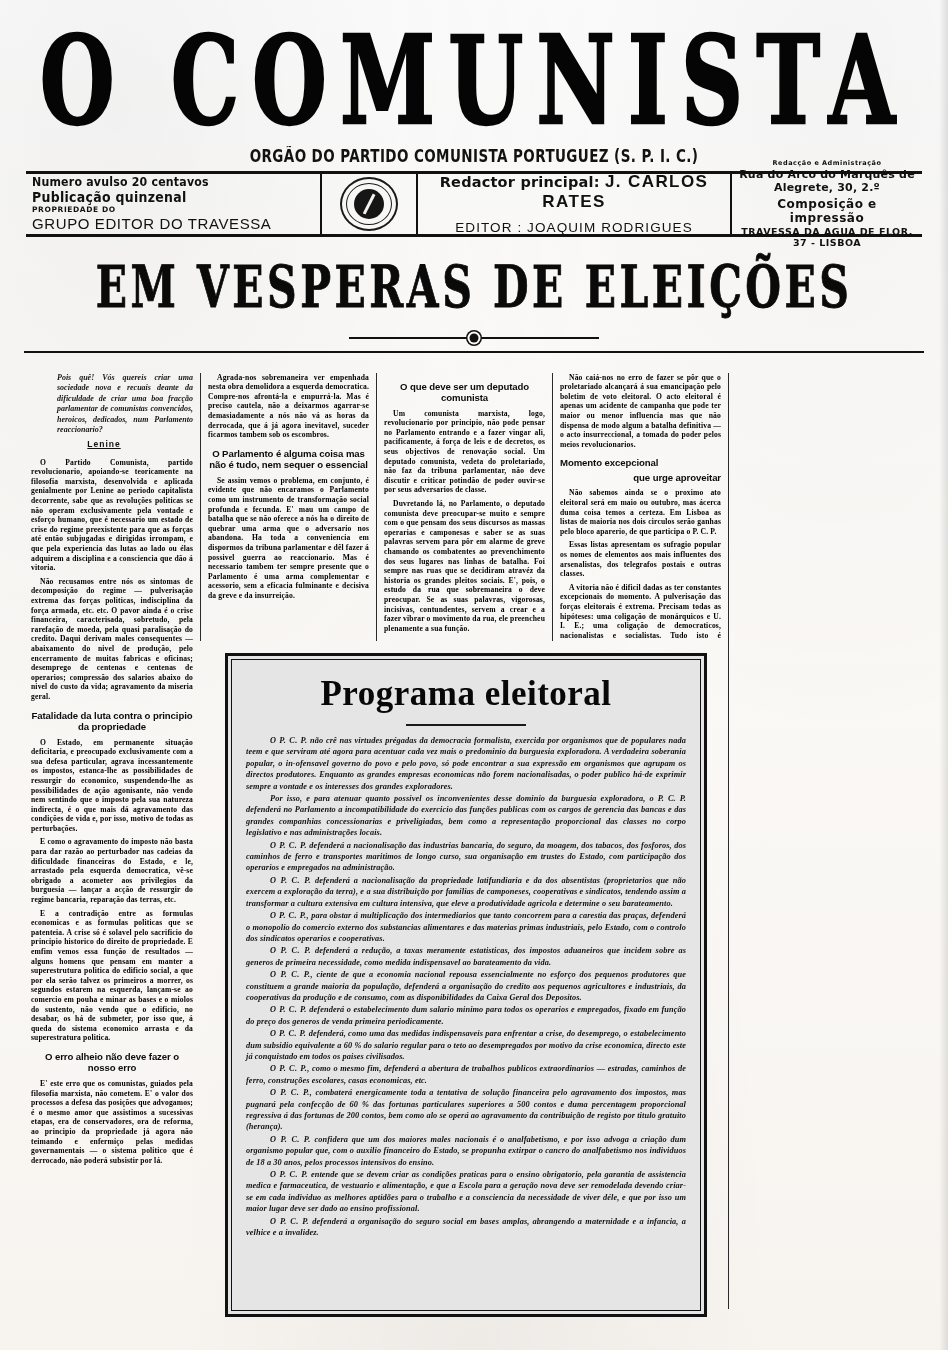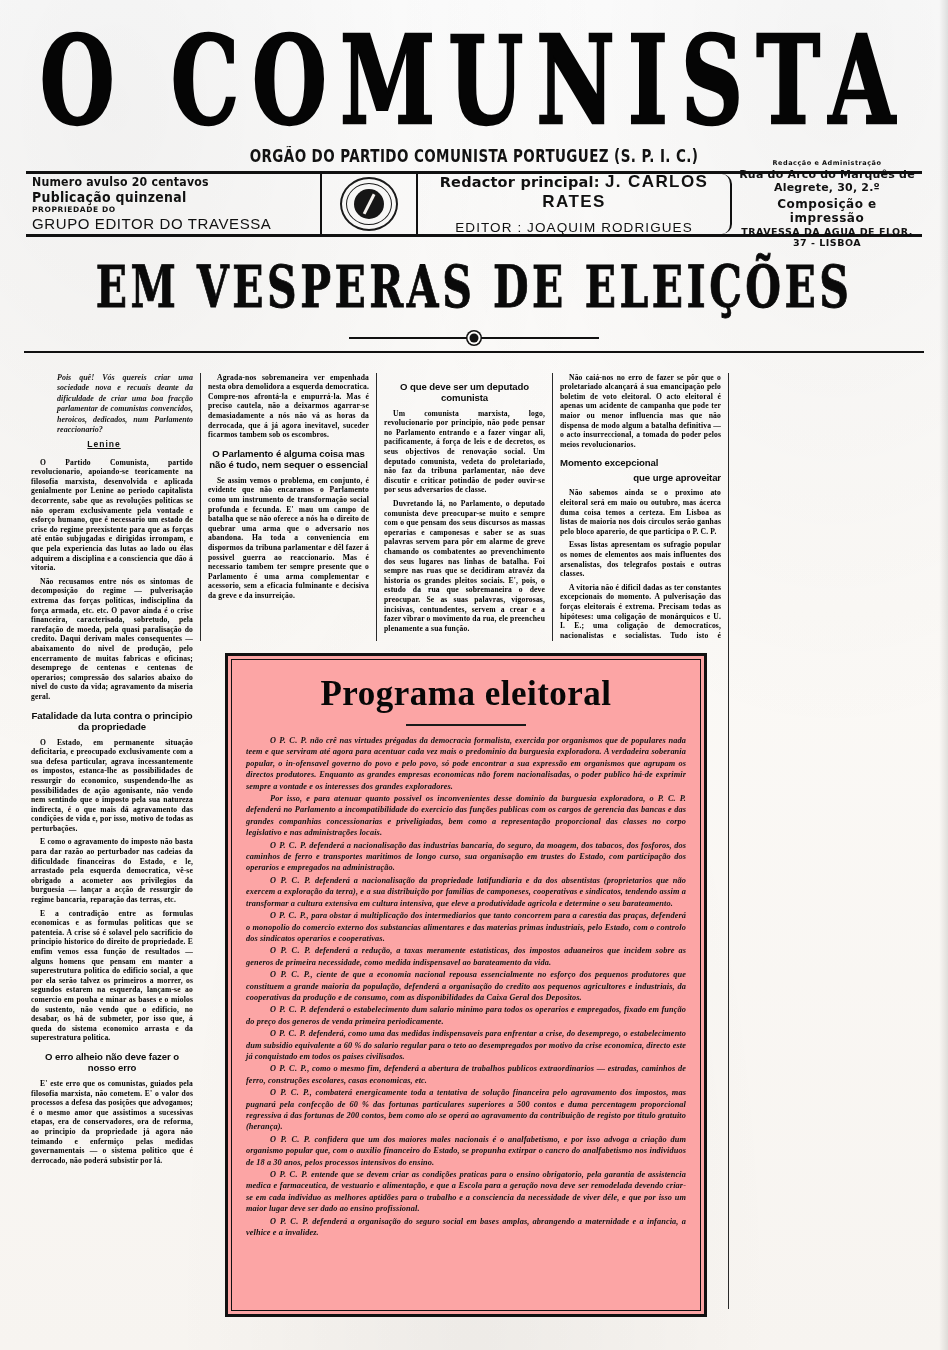--- a/index.html
+++ b/index.html
@@ -56,21 +56,21 @@
   
   .info-strip{
     display:flex;align-items:stretch;
     border-top:3px solid #111;border-bottom:3px solid #111;
     margin-top:4px;
     height:60px;
   }
   .info-cell{padding:3px 6px;display:flex;flex-direction:column;justify-content:center;}
   .cell-left{width:282px;text-align:left;font-family:"DejaVu Sans", sans-serif;}
   .cell-emblem{width:82px;border-left:2px solid #111;border-right:2px solid #111;display:flex;align-items:center;justify-content:center;}
-  .cell-mid{width:300px;border-right:2px solid #111;text-align:center;font-family:"DejaVu Sans", sans-serif;border-radius:10px;}
+  .cell-mid{width:300px;border-right:2px solid #111;text-align:center;font-family:"DejaVu Sans", sans-serif;}
   .cell-right{flex:1;text-align:center;font-family:"DejaVu Sans", sans-serif;}
 
   .ln-price{font-size:11px;font-weight:700;letter-spacing:.2px;transform:scaleY(1.15);}
   .ln-freq{font-size:12.5px;font-weight:700;letter-spacing:.3px;transform:scaleY(1.15);margin-top:1px;}
   .ln-prop{font-size:7.5px;font-weight:700;letter-spacing:.6px;margin-top:1px;}
   .ln-owner{font-size:15px;font-weight:400;letter-spacing:.6px;margin-top:1px;font-family:"Liberation Sans",sans-serif;}
 
   .ln-redactor{font-size:14.5px;font-weight:700;letter-spacing:.2px;}
   .ln-redactor .nm{font-family:"Liberation Sans",sans-serif;font-size:17px;letter-spacing:1.4px;}
   .mini-rule{width:74px;height:1px;background:#333;margin:4px auto;}
@@ -186,21 +186,21 @@
   }
   .subhead.left{text-align:left;}
   .subhead.right{text-align:right;}
 
   
   .program-box{
     position:absolute;
     left:225px;top:653px;
     width:482px;height:664px;
     border:3px solid #111;
-    background:#fca5a5;
+    background:#e5e5e5;
     box-sizing:border-box;
     padding:3px;
     z-index:5;
   }
   .program-inner{
     border:1px solid #111;
     height:100%;
     box-sizing:border-box;
     padding:10px 14px 8px 14px;
     overflow:hidden;

